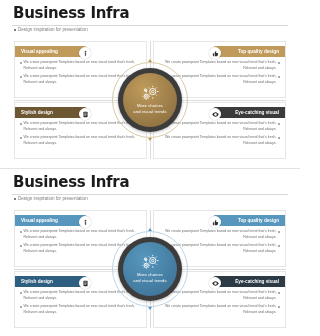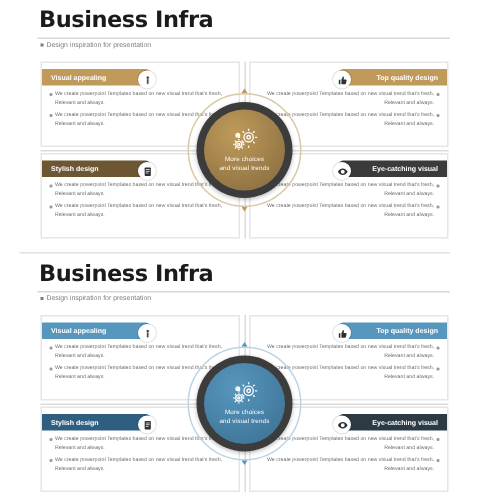--- a/index.html
+++ b/index.html
@@ -2,21 +2,21 @@
 <html><head>
 <meta charset="utf-8">
 <style>
   * { box-sizing: border-box; margin: 0; padding: 0; }
   html, body {
     width: 300px; height: 336px;
     background: #ffffff;
     font-family: "Liberation Sans", sans-serif;
     overflow: hidden;
   }
-  .deck { width: 300px; height: 336px; display: flex; flex-direction: column; padding-left: 13px; }
+  .deck { width: 300px; height: 336px; display: flex; flex-direction: column; }
 
   .slide {
     position: relative;
     width: 300px; height: 168px;
     background: #ffffff;
     overflow: hidden;
   }
   .slide + .slide { border-top: 1px solid #e2e2e2; }
 
   

